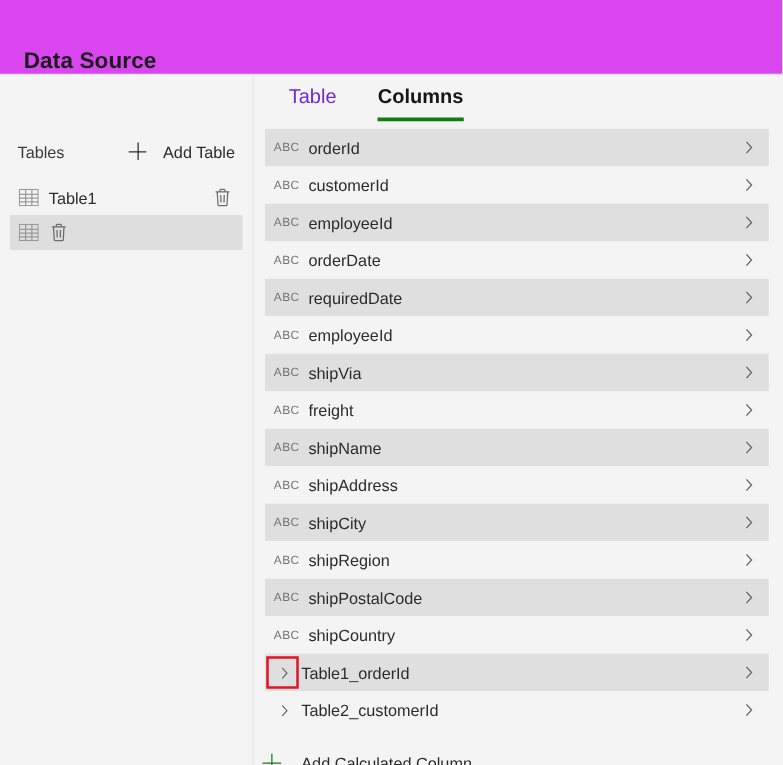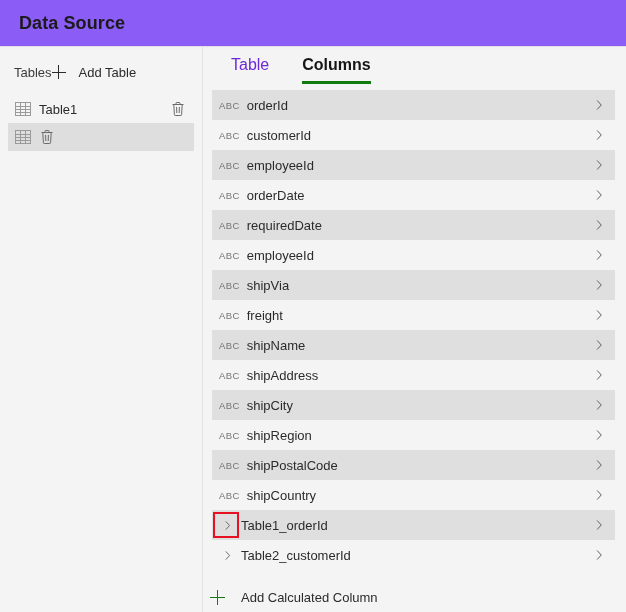--- a/index.html
+++ b/index.html
@@ -13,25 +13,25 @@
   body {
     font-family: "Liberation Sans", sans-serif;
     background: #f4f4f4;
     color: #323130;
     font-size: 13px;
     -webkit-font-smoothing: antialiased;
   }
 
   
   .app-header {
-    height: 47px;
-    background: #8b5cf6;
+    height: 60px;
+    background: #d946ef;
     border-bottom: 1px solid #e1e1e1;
     display: flex;
-    align-items: center;
+    align-items: flex-end;
     padding-left: 19px;
   }
   .app-title {
     font-size: 18px;
     font-weight: bold;
     color: #1b1b1b;
     letter-spacing: 0.1px;
   }
 
   
@@ -45,23 +45,24 @@
   .left-panel {
     width: 203px;
     flex: 0 0 203px;
     border-right: 1px solid #e3e3e3;
     background: #f4f4f4;
     padding-top: 12px;
   }
   .tables-bar {
     display: flex;
     align-items: center;
-    justify-content: flex-start;
+    justify-content: space-between;
     padding: 0 14px 0 14px;
     height: 26px;
+    margin-top: 36px;
   }
   .tables-label {
     font-size: 13px;
     color: #3b3b3b;
   }
   .add-table-btn {
     display: flex;
     align-items: center;
     gap: 13px;
     font-size: 13px;

